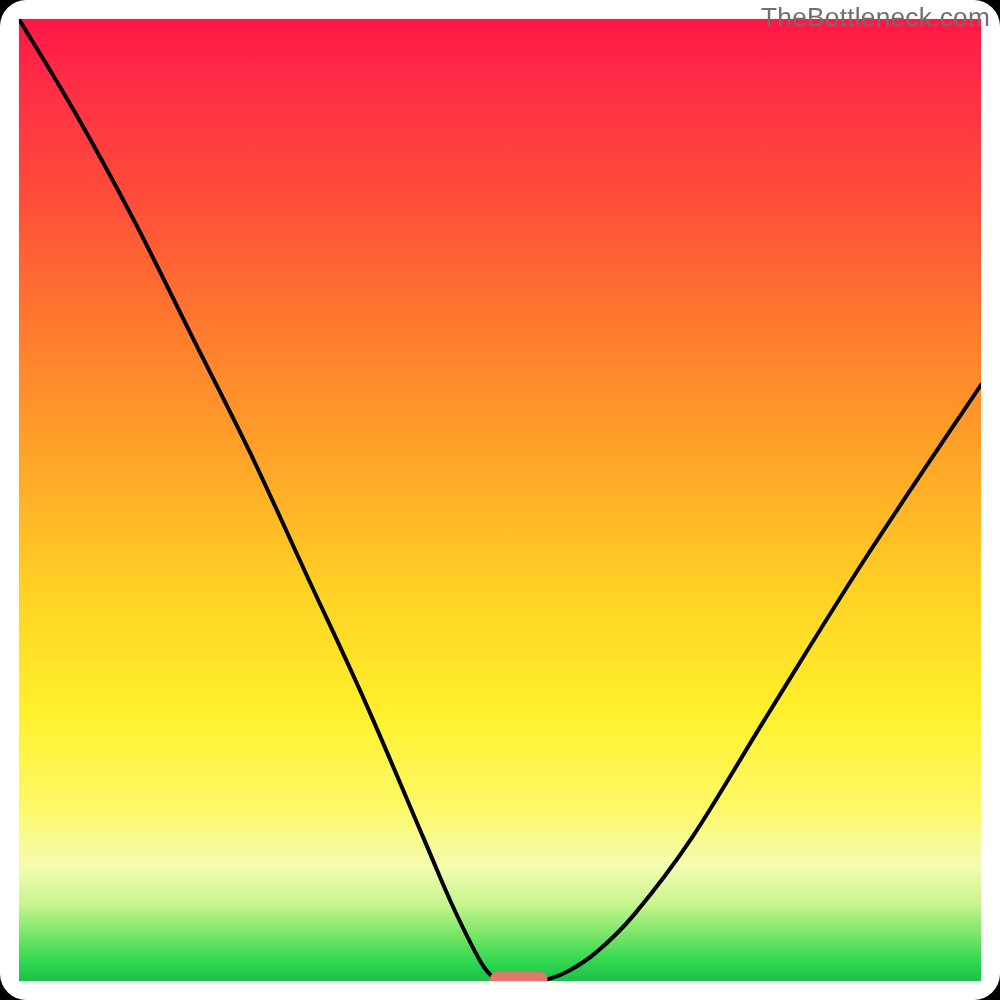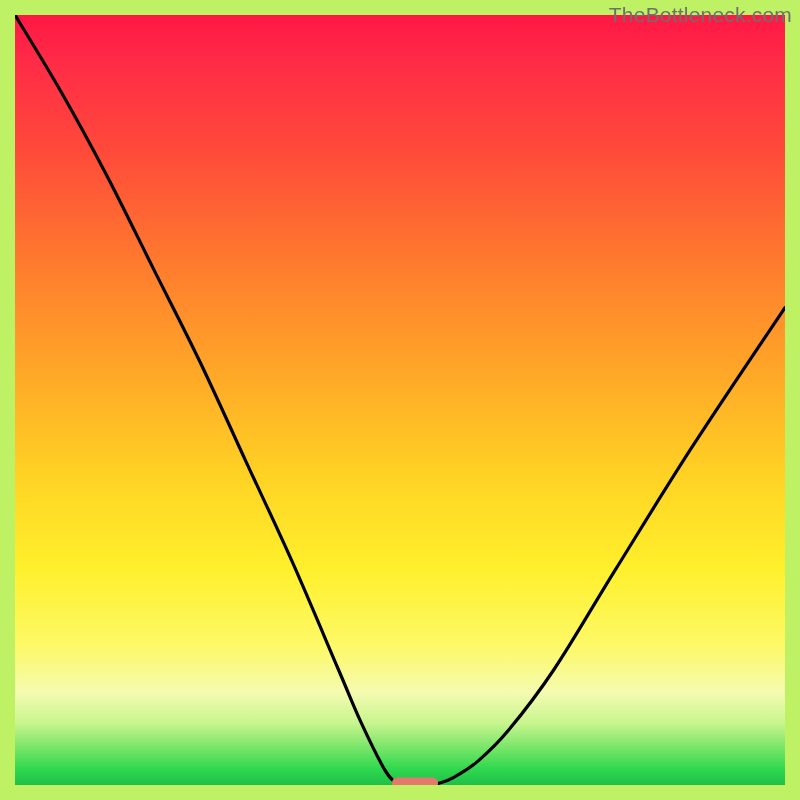--- a/index.html
+++ b/index.html
@@ -8,21 +8,22 @@
     width: 800px;
     height: 800px;
     overflow: hidden;
     background: #000;
     font-family: Arial, Helvetica, sans-serif;
   }
   .frame {
     position: relative;
     width: 800px;
     height: 800px;
-    background: #bef264;
+    background: #ffffff;
+    border-radius: 21px;
   }
   .watermark {
     position: absolute;
     top: 3px;
     right: 8px;
     color: #6f6f6f;
     font-size: 21px;
     font-weight: 400;
     letter-spacing: 0.2px;
     z-index: 10;

